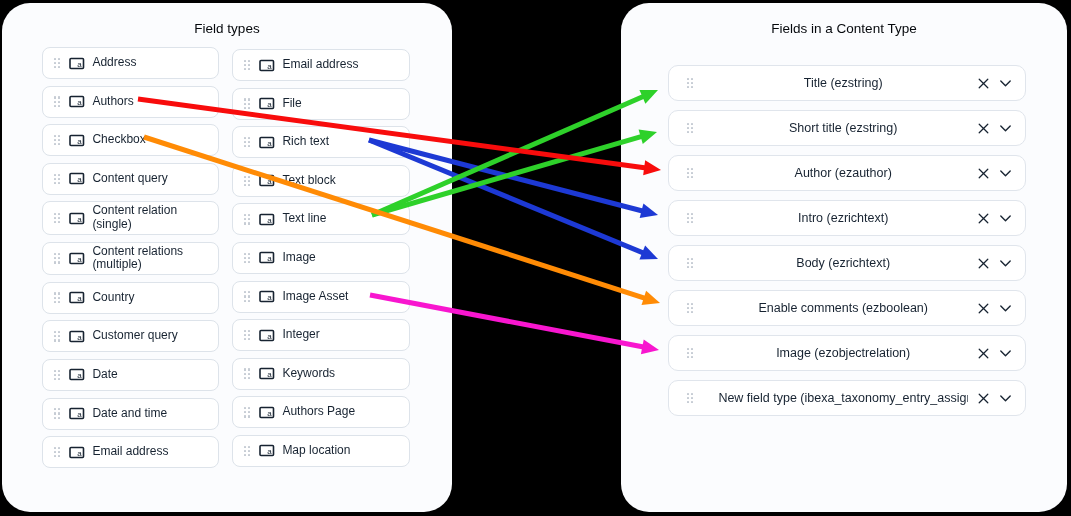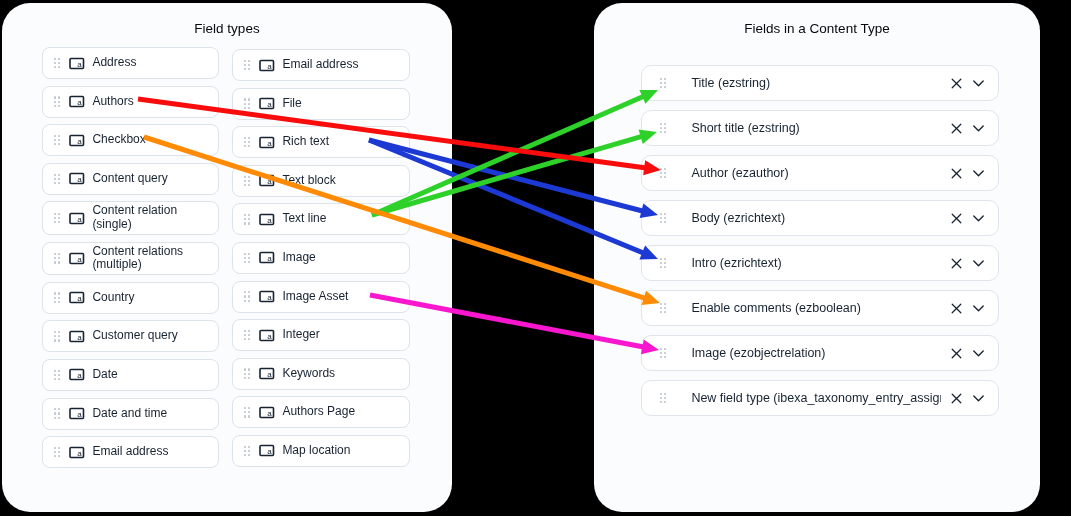--- a/index.html
+++ b/index.html
@@ -1,36 +1,36 @@
 <!DOCTYPE html>
 <html><head>
 <meta charset="utf-8">
 <style>
   html,body{margin:0;padding:0;background:#000;}
   #screen{position:relative;width:1071px;height:516px;background:#000;overflow:hidden;
           font-family:"Liberation Sans",sans-serif;}
   .panel{position:absolute;top:3px;height:509px;background:#fbfcfe;border-radius:28px;}
   #left-panel{left:2px;width:450px;}
-  #right-panel{left:594px;width:446px;}
+  #right-panel{left:621px;width:446px;}
   .panel-title{position:absolute;top:18px;left:0;right:0;text-align:center;
                font-size:13.5px;color:#05080c;}
   
   .ft-col{position:absolute;display:flex;flex-direction:column;gap:6.6px;}
   #ft-col1{left:40px;top:44px;width:177px;}
   #ft-col2{left:230px;top:46px;width:178px;}
   .ft-card{box-sizing:border-box;min-height:32px;background:#fff;border:1px solid #dde3ea;
            border-radius:8px;display:flex;align-items:center;padding:2px 8px 2px 11px;cursor:grab;}
   .ft-label{font-size:12px;font-weight:normal;color:#172331;line-height:1.15;}
   
   .handle{display:grid;grid-template-columns:2.2px 2.2px;grid-auto-rows:2.2px;gap:2px;
           margin-right:9px;flex:0 0 auto;}
   .handle i{background:#c6ccd4;border-radius:0.6px;}
   .ft-icon{flex:0 0 auto;margin-right:7px;display:flex;}
   
-  #ct-rows{position:absolute;left:47px;top:62px;width:358px;display:flex;flex-direction:column;gap:9px;}
+  #ct-rows{position:absolute;left:47px;top:62px;width:358px;display:flex;flex-direction:column;gap:9px;text-align:center;}
   .ct-row{box-sizing:border-box;height:36px;background:#fff;border:1px solid #e0e5ec;
           border-radius:10px;display:flex;align-items:center;padding:0 13px 0 18px;cursor:grab;}
   .ct-label{font-size:12.5px;color:#172331;margin-left:16px;flex:1 1 auto;
             white-space:nowrap;overflow:hidden;}
   .icon-btn{flex:0 0 auto;background:none;border:none;padding:0;margin-left:9px;cursor:pointer;
             display:flex;align-items:center;}
   
   #arrows{position:absolute;left:0;top:0;z-index:5;pointer-events:none;}
 </style>
 </head>
@@ -488,42 +488,42 @@
         </div>
         <div class="ct-row">
           <span class="handle">
             <i></i>
             <i></i>
             <i></i>
             <i></i>
             <i></i>
             <i></i>
           </span>
+          <span class="ct-label">Intro (ezrichtext)</span>
+          <button class="icon-btn">
+            <svg width="13" height="13" viewBox="0 0 13 13">
+              <path d="M2.2 2.2 L10.8 10.8 M10.8 2.2 L2.2 10.8" stroke="#172331" stroke-width="1.25" stroke-linecap="round"></path>
+            </svg>
+          </button>
+          <button class="icon-btn">
+            <svg width="13" height="9" viewBox="0 0 13 9">
+              <path d="M1.8 2 L6.5 6.7 L11.2 2" fill="none" stroke="#172331" stroke-width="1.35" stroke-linecap="round" stroke-linejoin="round"></path>
+            </svg>
+          </button>
+        </div>
+        <div class="ct-row">
+          <span class="handle">
+            <i></i>
+            <i></i>
+            <i></i>
+            <i></i>
+            <i></i>
+            <i></i>
+          </span>
           <span class="ct-label">Body (ezrichtext)</span>
-          <button class="icon-btn">
-            <svg width="13" height="13" viewBox="0 0 13 13">
-              <path d="M2.2 2.2 L10.8 10.8 M10.8 2.2 L2.2 10.8" stroke="#172331" stroke-width="1.25" stroke-linecap="round"></path>
-            </svg>
-          </button>
-          <button class="icon-btn">
-            <svg width="13" height="9" viewBox="0 0 13 9">
-              <path d="M1.8 2 L6.5 6.7 L11.2 2" fill="none" stroke="#172331" stroke-width="1.35" stroke-linecap="round" stroke-linejoin="round"></path>
-            </svg>
-          </button>
-        </div>
-        <div class="ct-row">
-          <span class="handle">
-            <i></i>
-            <i></i>
-            <i></i>
-            <i></i>
-            <i></i>
-            <i></i>
-          </span>
-          <span class="ct-label">Intro (ezrichtext)</span>
           <button class="icon-btn">
             <svg width="13" height="13" viewBox="0 0 13 13">
               <path d="M2.2 2.2 L10.8 10.8 M10.8 2.2 L2.2 10.8" stroke="#172331" stroke-width="1.25" stroke-linecap="round"></path>
             </svg>
           </button>
           <button class="icon-btn">
             <svg width="13" height="9" viewBox="0 0 13 9">
               <path d="M1.8 2 L6.5 6.7 L11.2 2" fill="none" stroke="#172331" stroke-width="1.35" stroke-linecap="round" stroke-linejoin="round"></path>
             </svg>
           </button>

